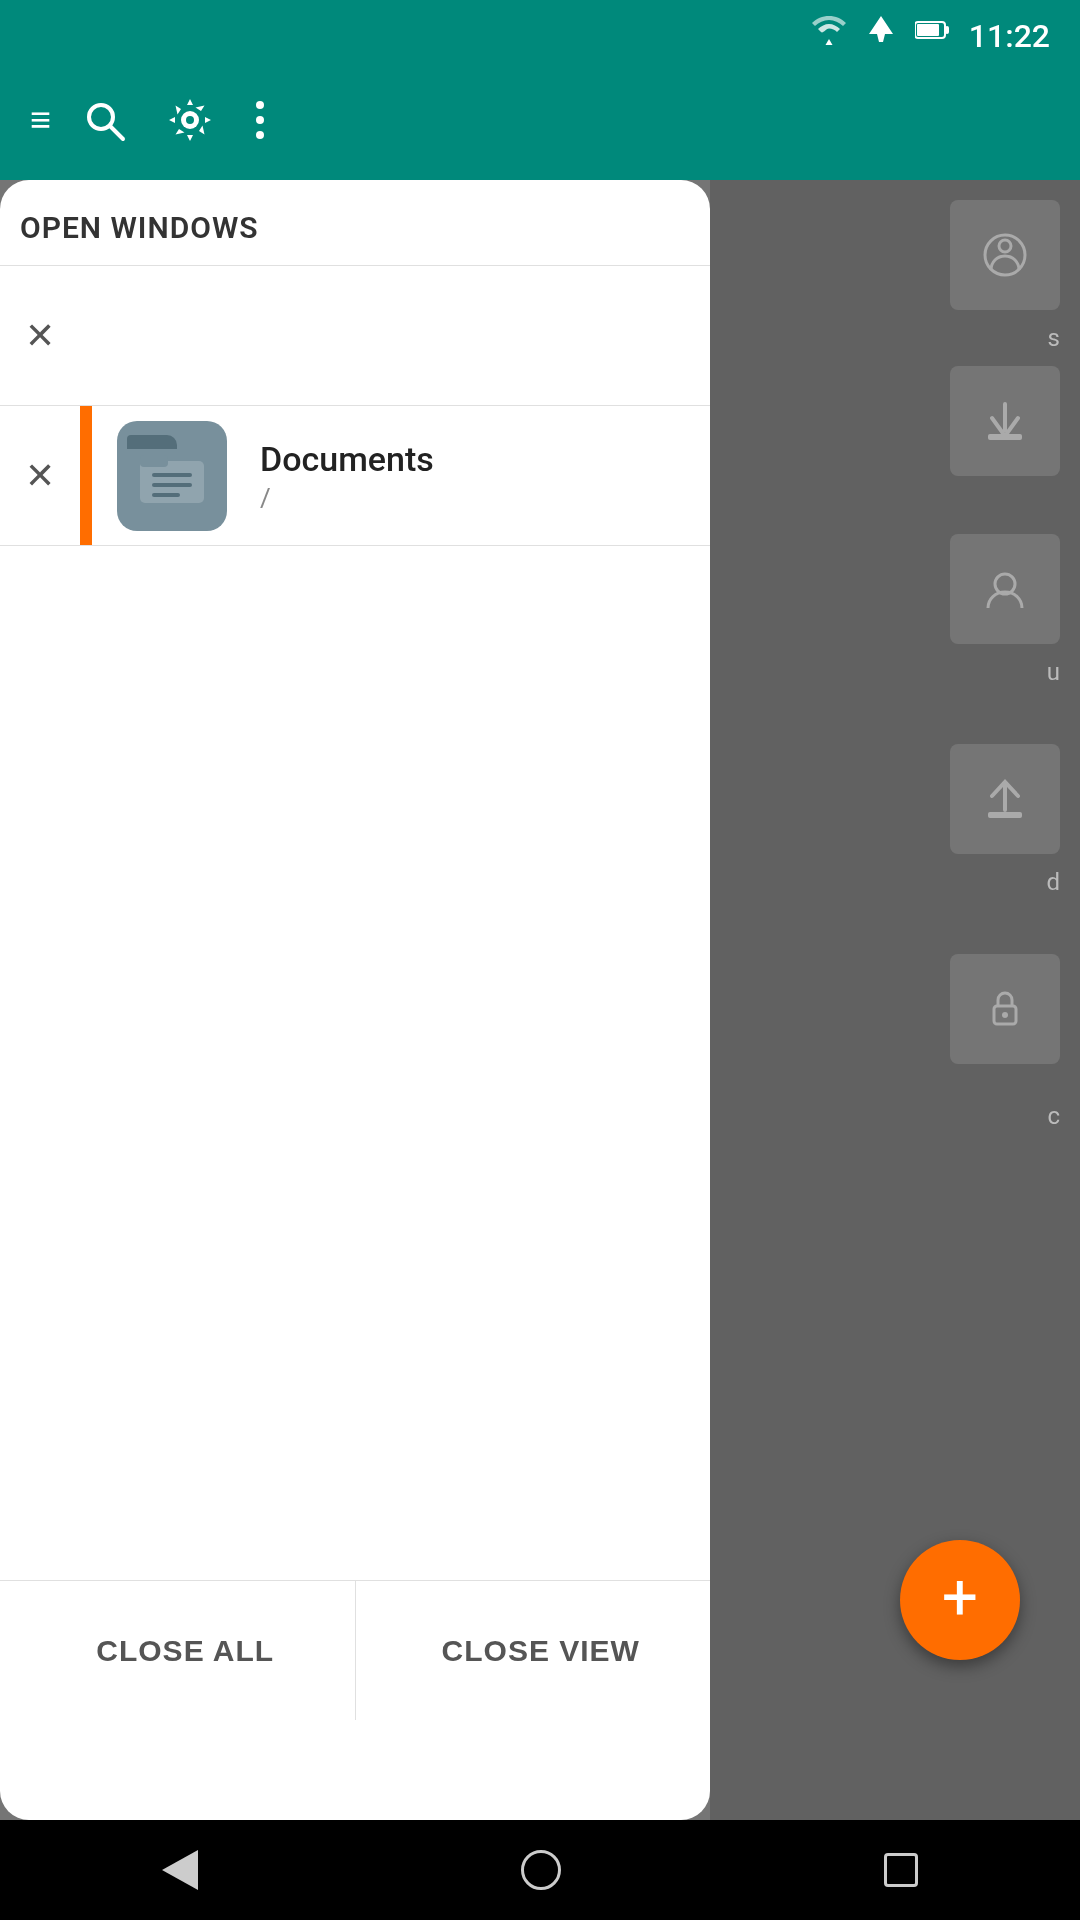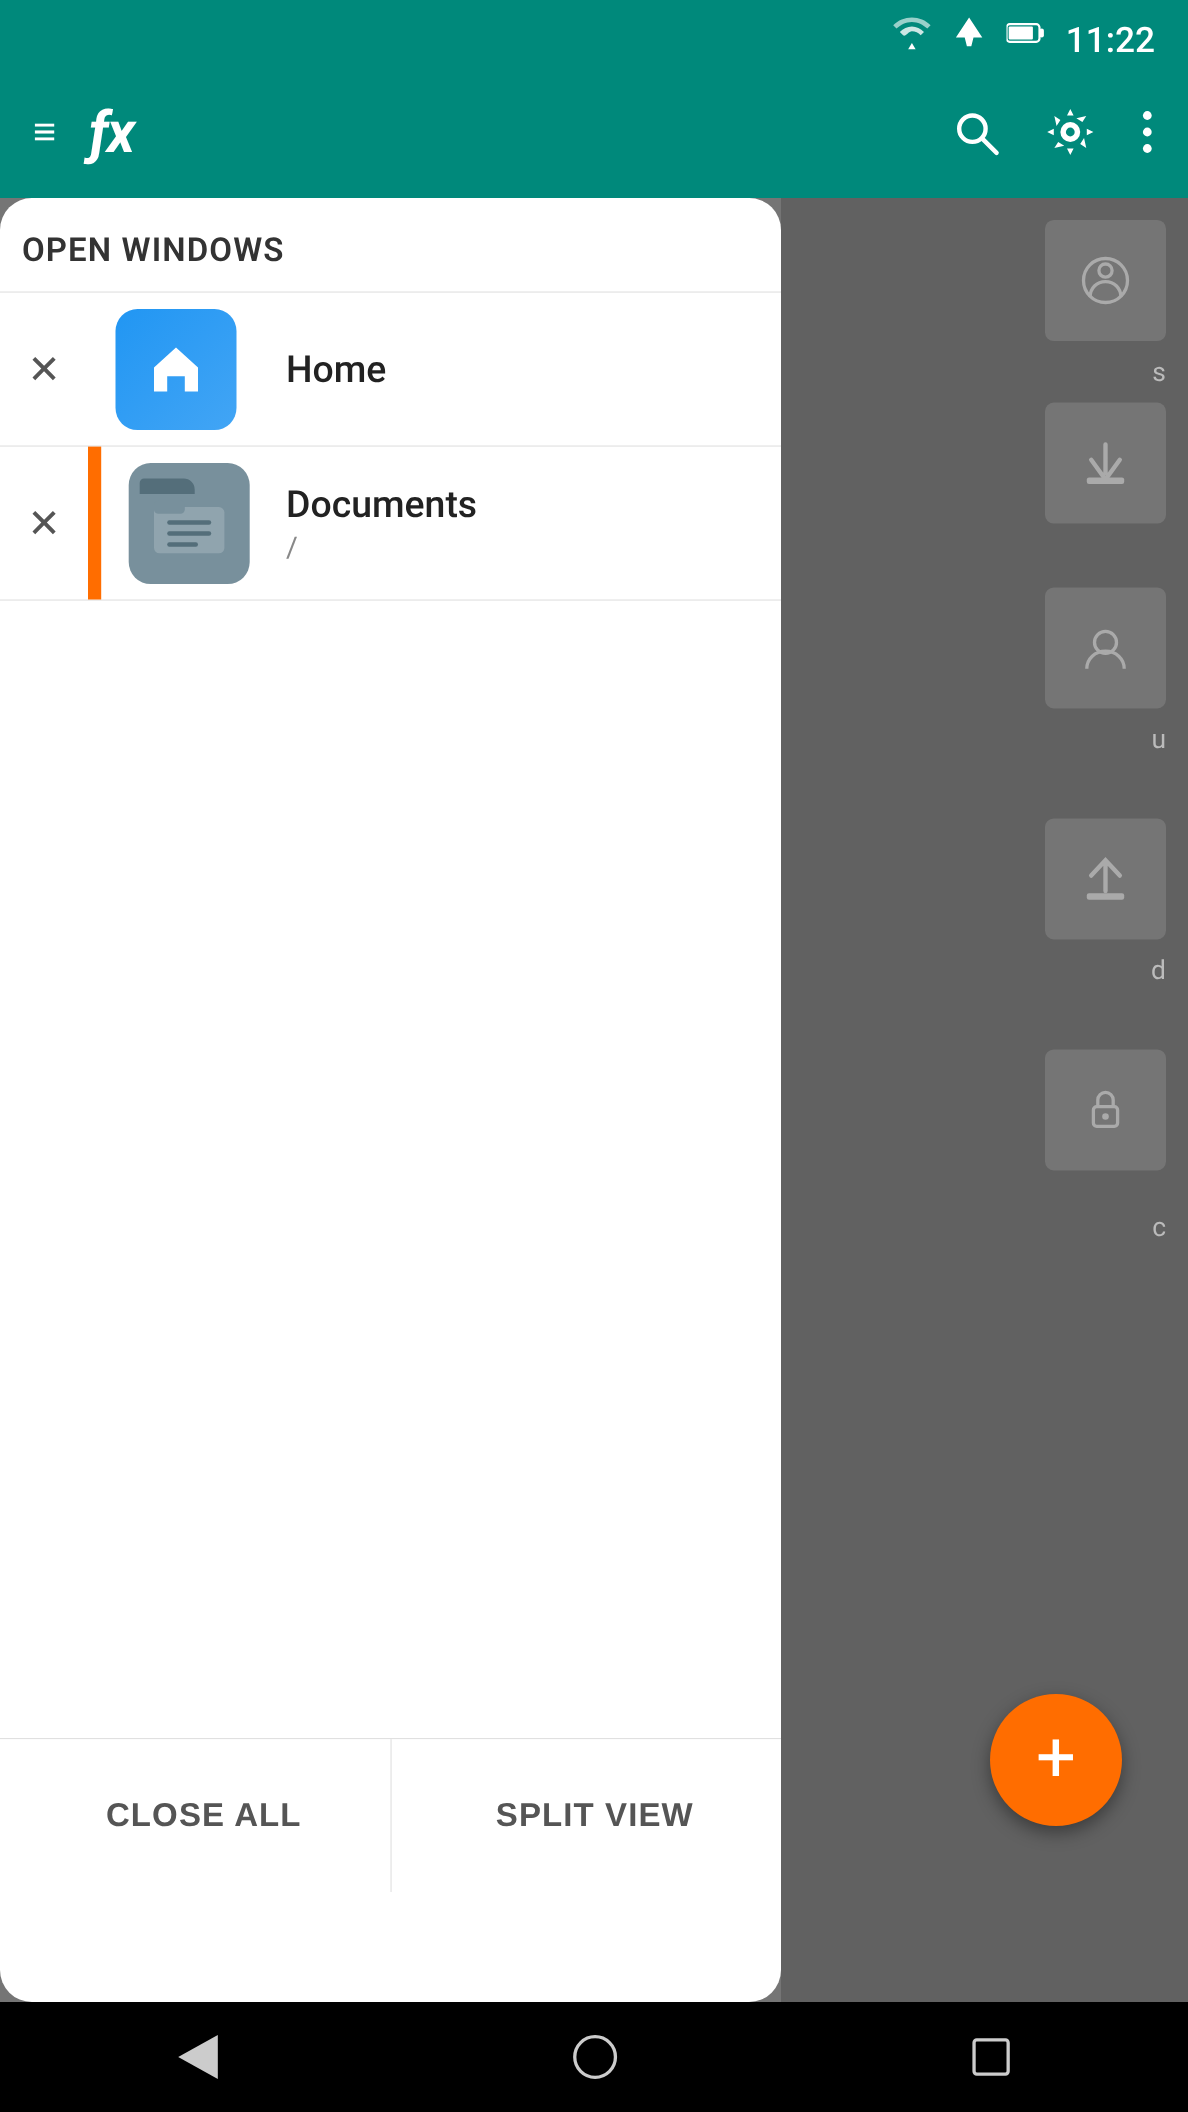--- a/index.html
+++ b/index.html
@@ -341,21 +341,20 @@
       <rect x="0" y="3" width="30" height="16" rx="3" fill="none" stroke="white" stroke-width="2"></rect>
       <rect x="30" y="7" width="4" height="8" rx="2" fill="white"></rect>
       <rect x="2" y="5" width="22" height="12" rx="1" fill="white"></rect>
     </svg>
     <span class="status-time">11:22</span>
   </div>
 </div>
 
 <div class="toolbar">
   <span class="toolbar-menu-icon">≡</span>
-  <span class="toolbar-logo">ƒx</span>
   <div class="toolbar-actions">
     <svg width="46" height="46" viewBox="0 0 46 46" fill="white">
       <circle cx="20" cy="20" r="12" fill="none" stroke="white" stroke-width="4"></circle>
       <line x1="29" y1="29" x2="42" y2="42" stroke="white" stroke-width="4" stroke-linecap="round"></line>
     </svg>
     <svg width="46" height="46" viewBox="0 0 46 46" fill="white">
       <path d="M23 14a9 9 0 100 18 9 9 0 000-18z"></path>
       <path d="M23 2l3 6h-6l3-6zM23 44l3-6h-6l3 6zM2 23l6-3v6l-6-3zM44 23l-6-3v6l6-3zM8.5 8.5l5.5 3.5-3.5 5.5-2-9zM37.5 37.5l-5.5-3.5 3.5-5.5 2 9zM8.5 37.5l3.5-5.5 5.5 3.5-9 2zM37.5 8.5l-3.5 5.5-5.5-3.5 9-2z" fill="white"></path>
       <circle cx="23" cy="23" r="7" fill="white"></circle>
       <circle cx="23" cy="23" r="4" fill="#00897B"></circle>
@@ -368,32 +367,20 @@
   </div>
 </div>
 
 <div class="main-content">
 
   <div class="open-windows-panel">
     <div class="panel-title">OPEN WINDOWS</div>
 
     <div class="window-item">
       <div class="window-item-close">✕</div>
-      <div class="window-item-info" style="display:flex; align-items:center; gap:20px;">
-        <div class="window-item-icon">
-          <div class="home-icon-bg">
-            <svg width="60" height="60" viewBox="0 0 60 60" fill="white">
-              <path d="M10 28L30 10 50 28v22H38V36H22v14H10V28z"></path>
-            </svg>
-          </div>
-        </div>
-        <div>
-          <div class="window-item-name">Home</div>
-        </div>
-      </div>
     </div>
 
     <div class="window-item">
       <div class="window-item-close">✕</div>
       <div class="window-item-indicator"></div>
       <div class="window-item-info" style="display:flex; align-items:center; gap:8px;">
         <div class="window-item-icon">
           <div class="folder-icon-bg">
             <svg width="72" height="62" viewBox="0 0 72 62" fill="white">
               <rect x="4" y="16" width="64" height="42" rx="5" fill="#90A4AE"></rect>
@@ -408,21 +395,21 @@
           <div class="window-item-name">Documents</div>
           <div class="window-item-path">/</div>
         </div>
       </div>
     </div>
 
     <div class="empty-area"></div>
 
     <div class="bottom-action-bar">
       <button class="action-btn">CLOSE ALL</button>
-      <button class="action-btn">SPLIT VIEW</button>
+      <button class="action-btn">CLOSE VIEW</button>
     </div>
   </div>
 
   <div class="right-sidebar">
     <div class="sidebar-button">
       <svg width="50" height="50" viewBox="0 0 50 50" fill="#aaa">
         <circle cx="25" cy="25" r="20" fill="none" stroke="#aaa" stroke-width="3"></circle>
         <path d="M25 10a6 6 0 100 12 6 6 0 000-12zM11 40c0-8 6-14 14-14s14 6 14 14" fill="none" stroke="#aaa" stroke-width="3"></path>
       </svg>
     </div>

